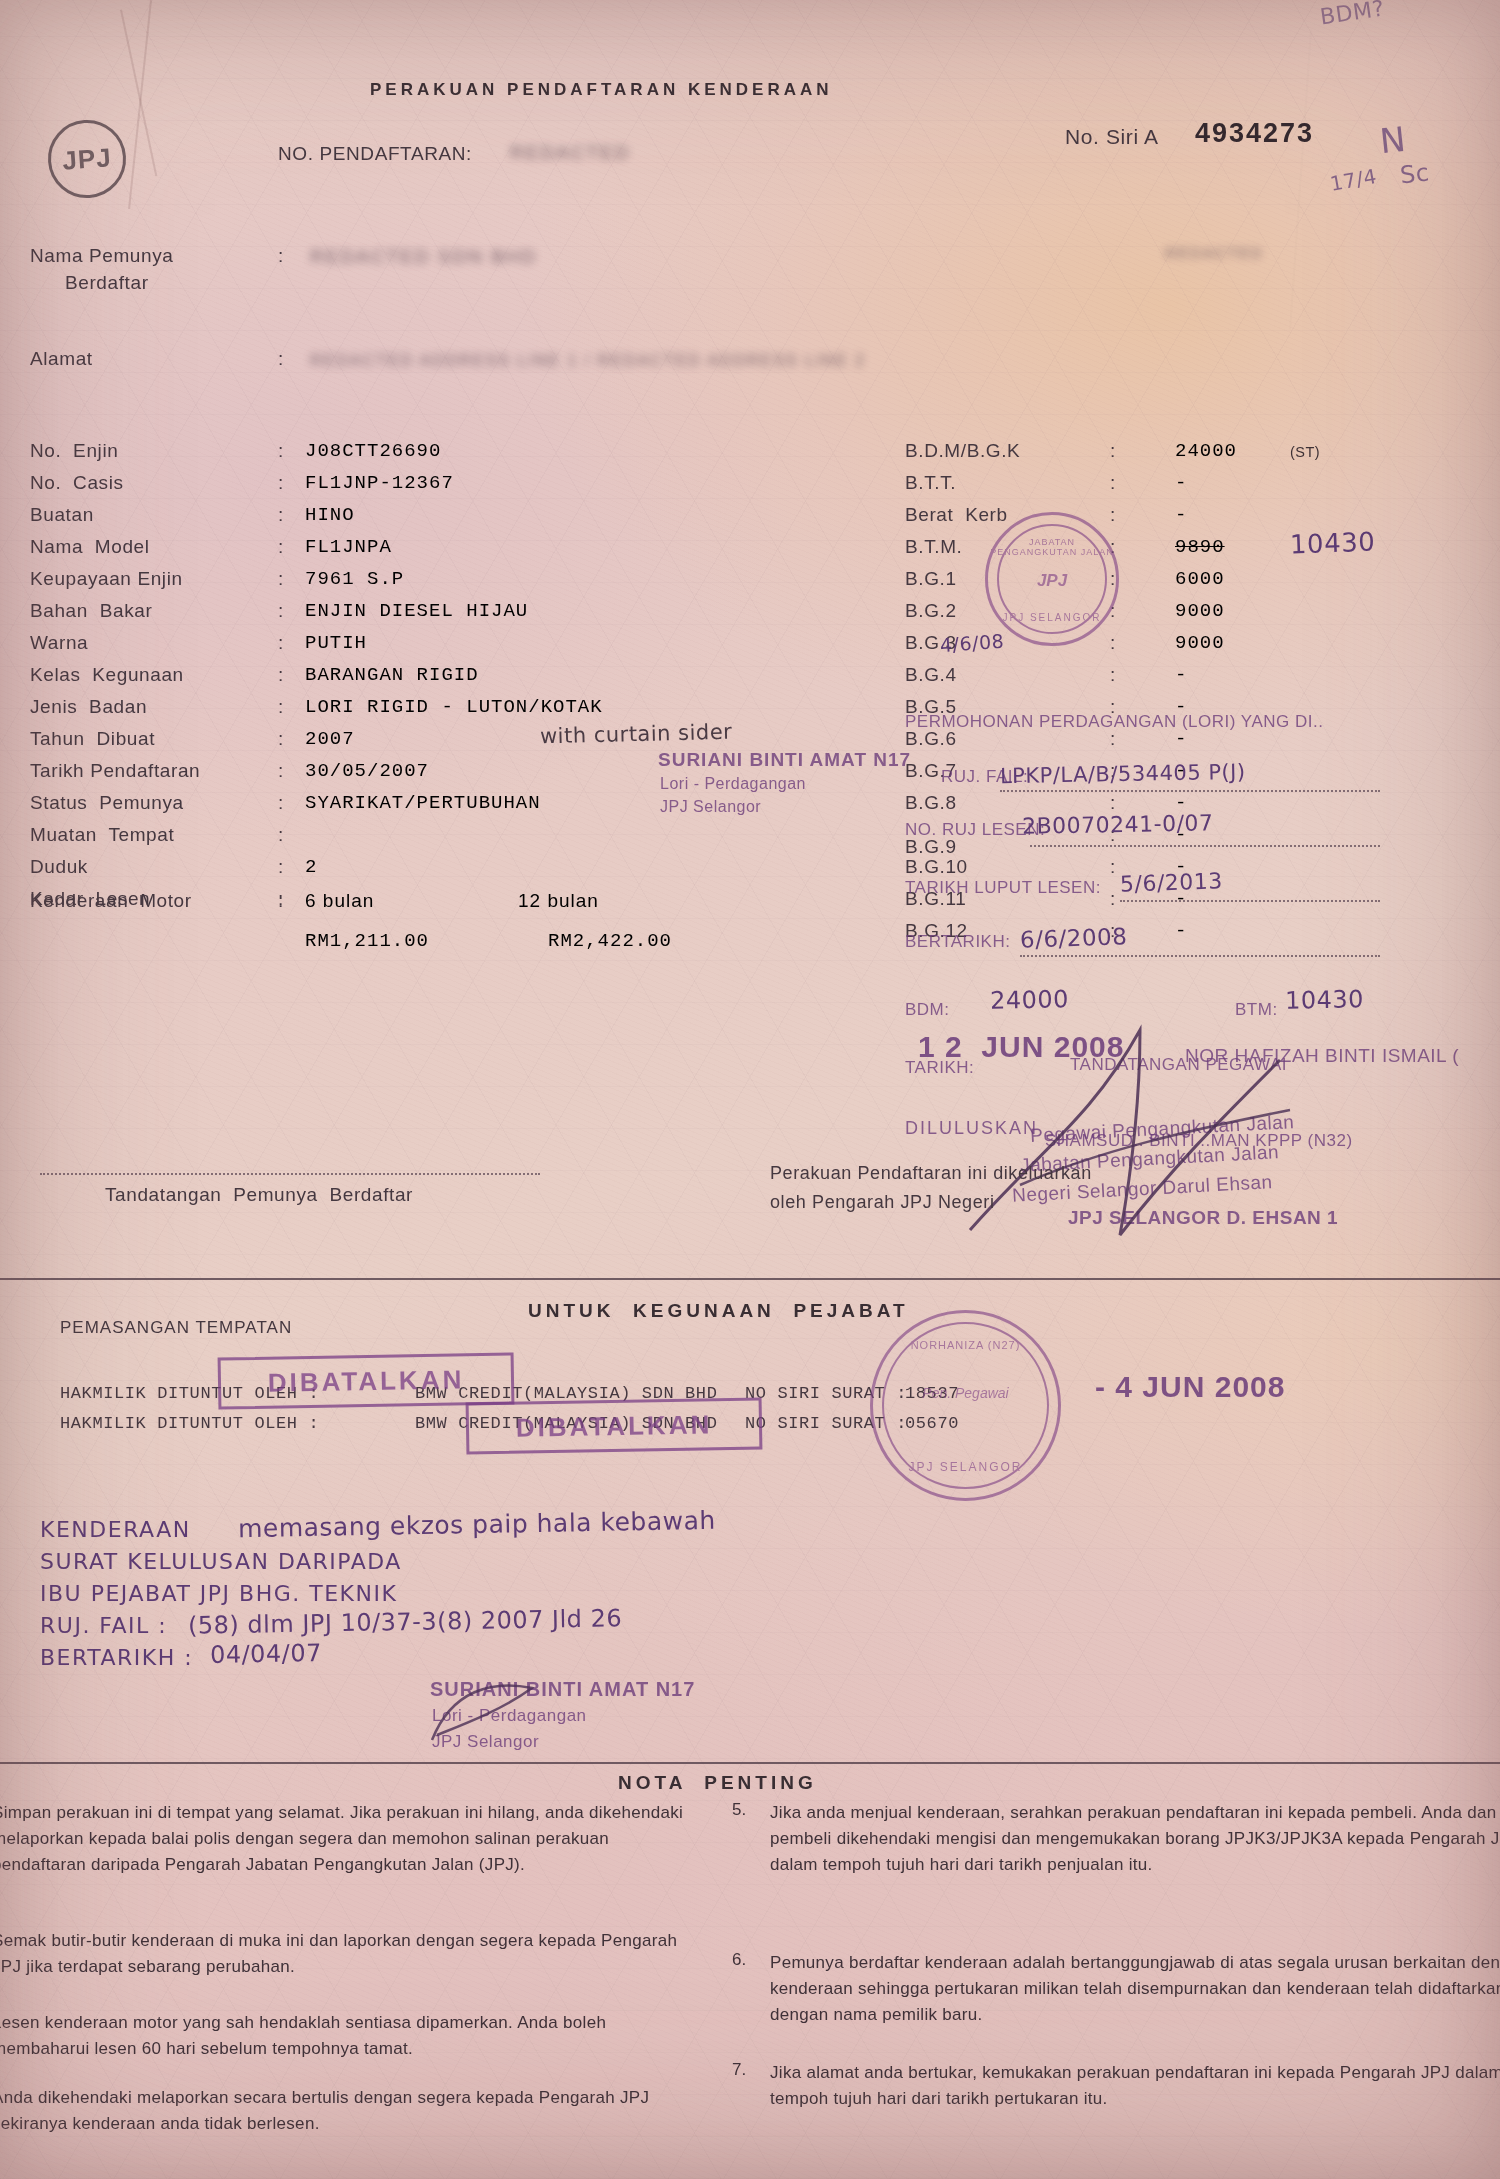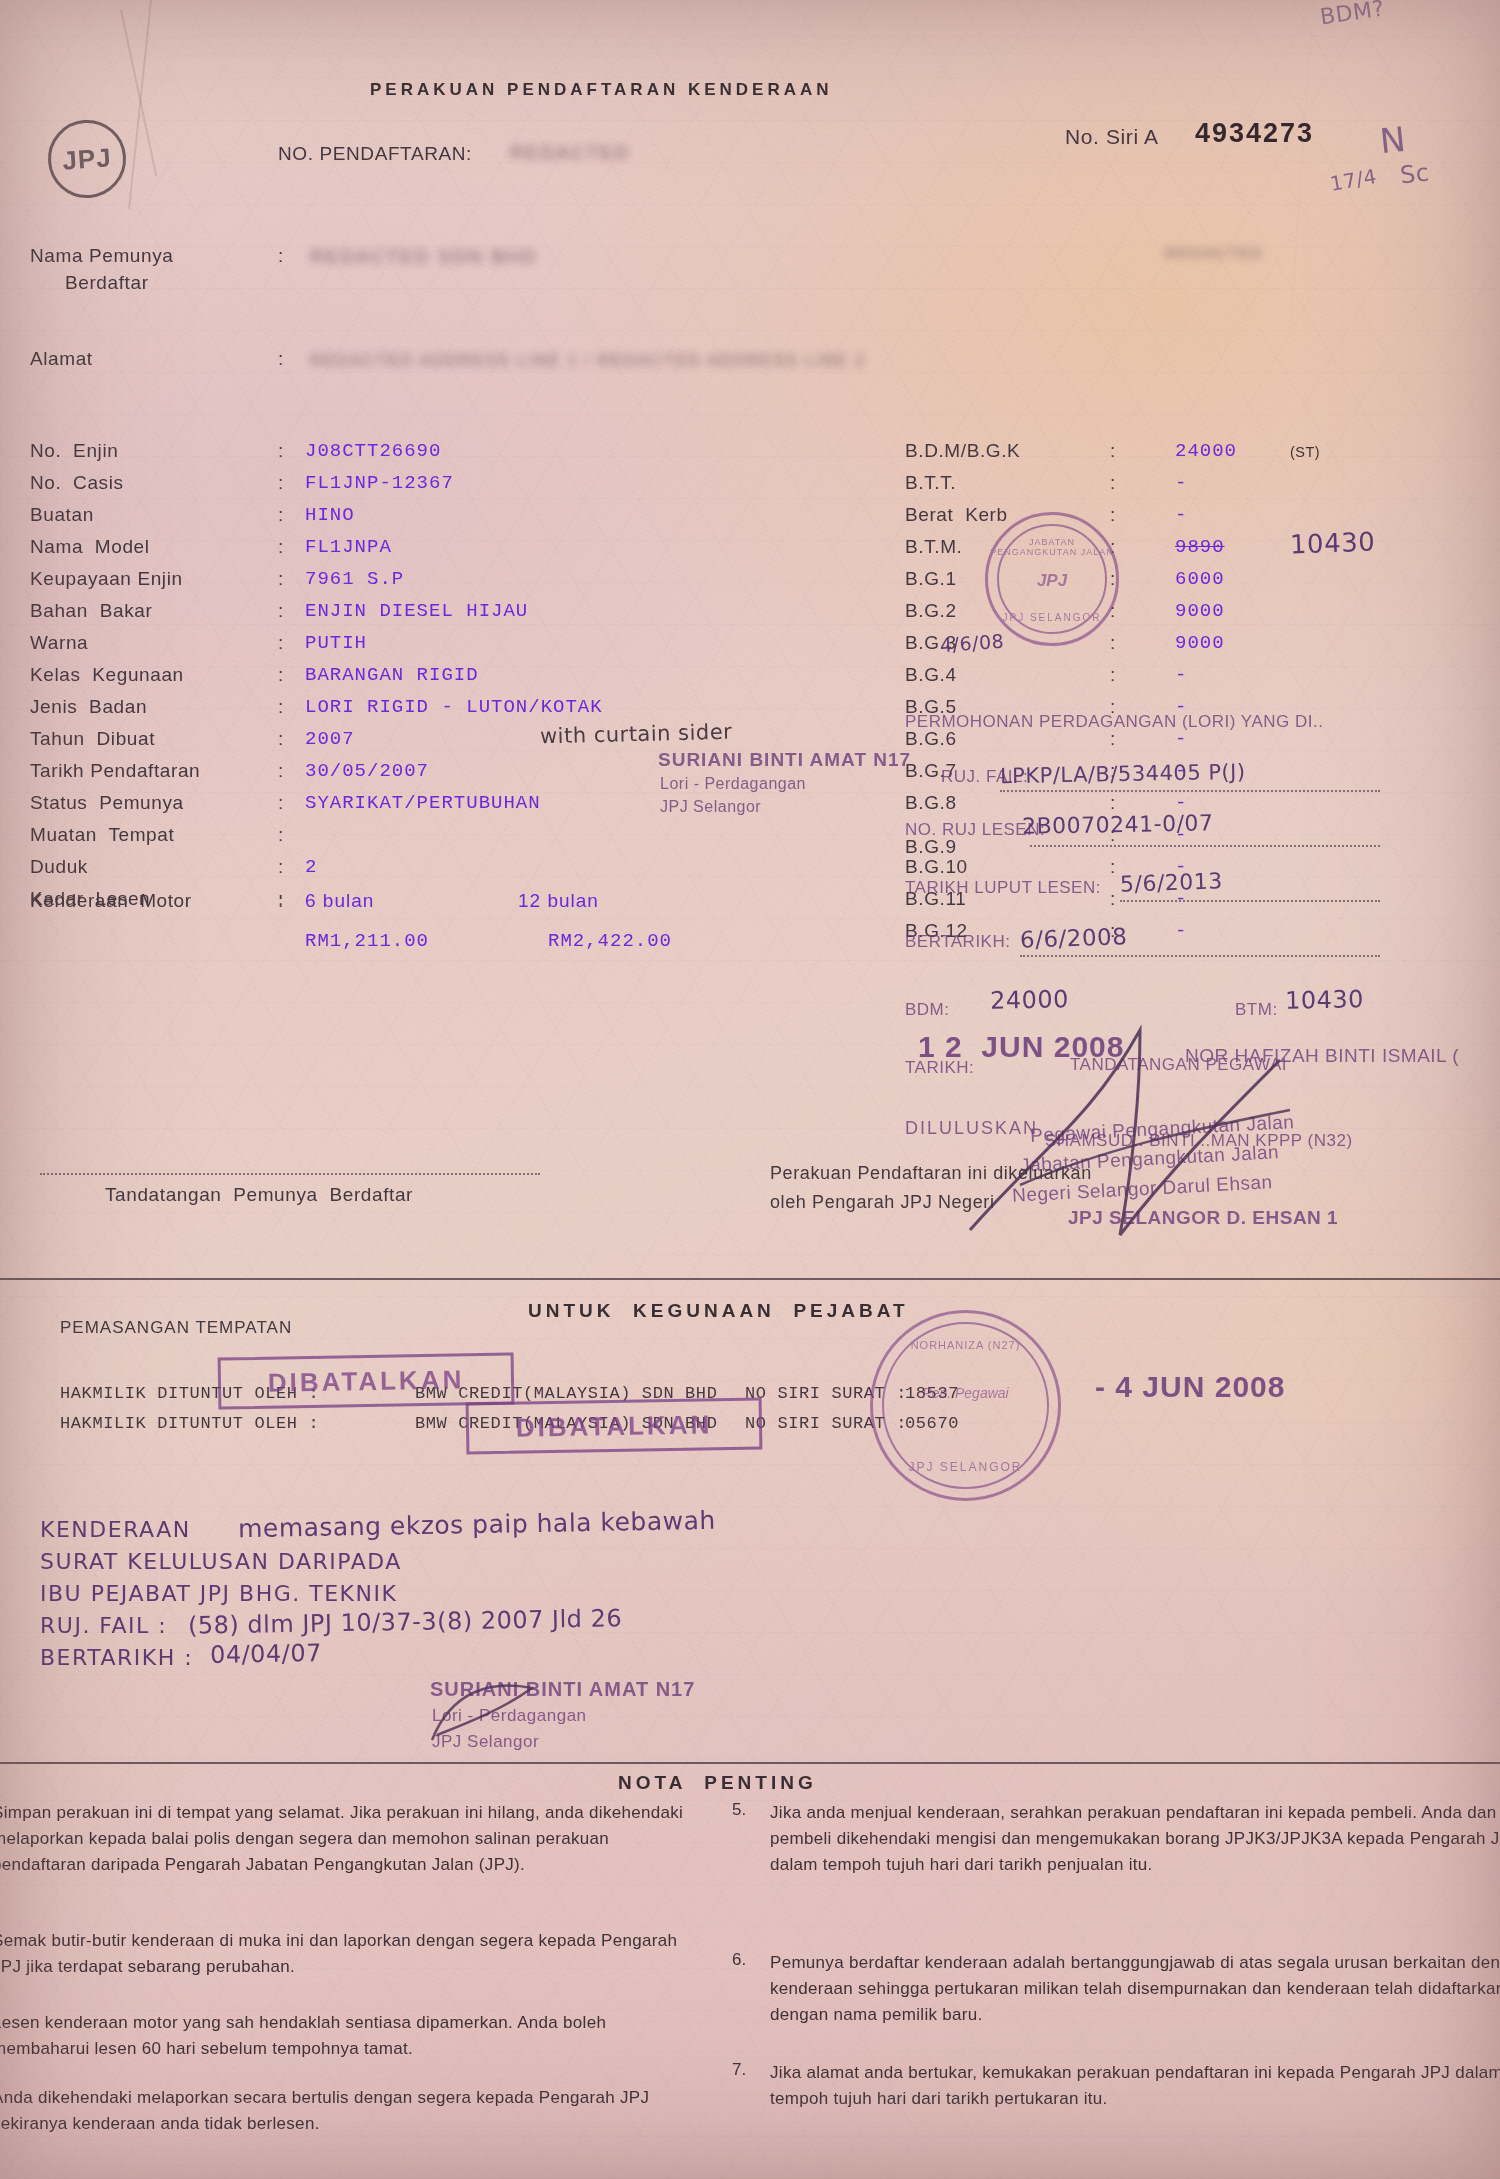--- a/index.html
+++ b/index.html
@@ -72,21 +72,21 @@
     letter-spacing: 5px;
     color: #30262c;
   }
   .subtitle {
     font-weight: bold;
     font-size: 17px;
     letter-spacing: 4px;
     color: #392e33;
   }
   .lbl { font-size: 19px; letter-spacing: 0.6px; color: #453840; }
-  .val { font-size: 19px; letter-spacing: 1px; color: #6d28d9; }
+  .val { font-size: 19px; letter-spacing: 1px; color: #000000; }
   .tiny { font-size: 14.5px; }
   .colon { font-size: 19px; color: #453840; }
   .serie {
     font-weight: bold;
     font-size: 27px;
     letter-spacing: 2px;
     color: #33282e;
   }
   .blurred {
     filter: blur(4.2px);

